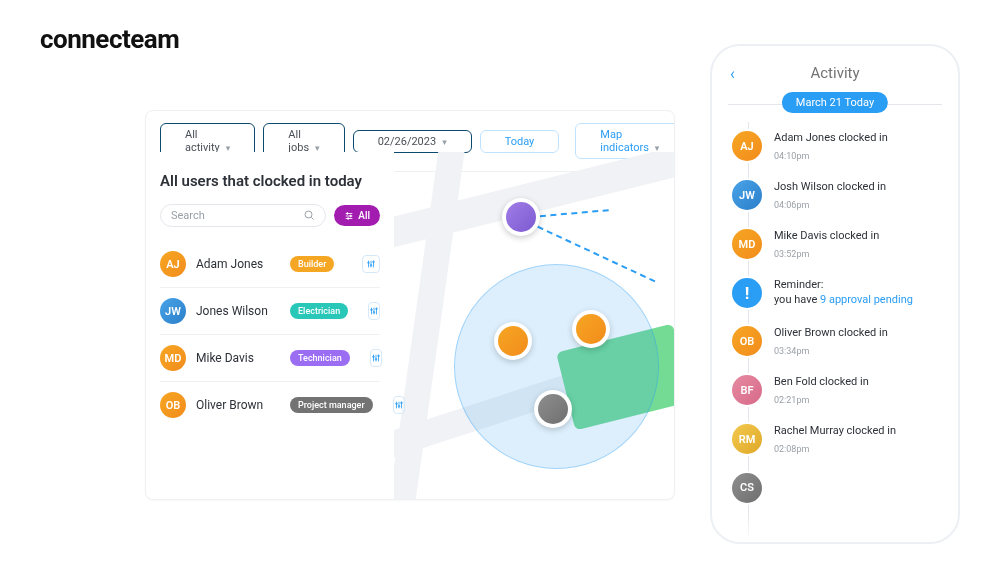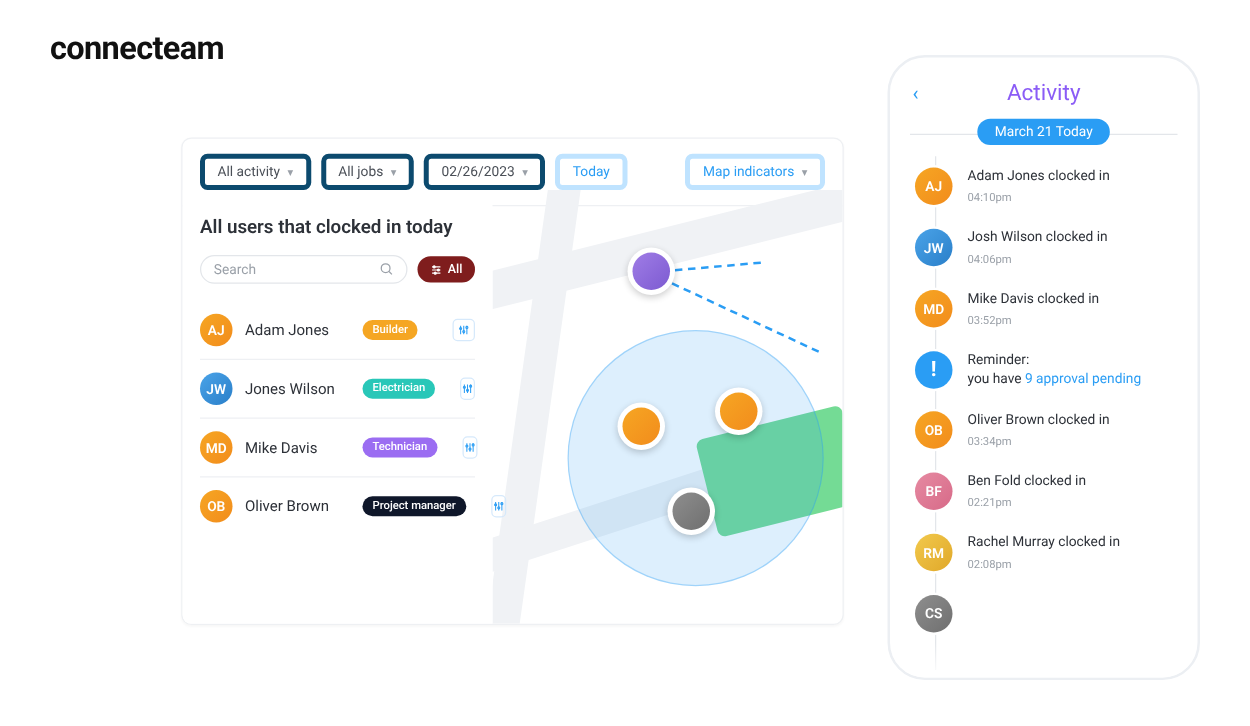--- a/index.html
+++ b/index.html
@@ -11,34 +11,34 @@
 
   
   .desk {
     position: absolute; left: 145px; top: 110px; width: 530px; height: 390px;
     background: #fff; border: 1px solid #eef0f3; border-radius: 8px; overflow: hidden;
     box-shadow: 0 1px 2px rgba(0,0,0,0.03);
   }
 
   
   .filters { display: flex; align-items: center; gap: 8px; padding: 12px 14px; border-bottom: 1px solid #eef0f3; font-size: 11px; }
-  .pill { display:inline-flex; align-items:flex-end; gap:4px; padding: 4px 10px; border:4px solid #0c4a6e; border-radius: 6px; color:#4a4f57; background:#fff; }
+  .pill { display:inline-flex; align-items:flex-end; gap:4px; padding: 4px 24px; border:1px solid #0c4a6e; border-radius: 6px; color:#4a4f57; background:#fff; }
   .pill .caret::after { content:"▾"; font-size:9px; color:#9aa0a8; margin-left:2px; }
   .pill.today { border-color:#bfe3ff; color:#2a9df4; }
   .spacer { flex:1; }
   .pill.mapind { border-color:#bfe3ff; color:#2a9df4; }
 
   
   .desk-body { position:absolute; left:0; top:41px; right:0; bottom:0; display:flex; }
   .left { width: 248px; padding: 20px 14px 0 14px; background:#fff; position:relative; z-index:2; }
   .left h2 { font-size: 15px; font-weight:600; color:#2d3138; margin-bottom: 14px; }
   .search-row { display:flex; gap:8px; align-items:center; margin-bottom: 14px; }
   .search { flex:1; display:flex; align-items:flex-start; gap:6px; border:1px solid #e3e6ea; border-radius:16px; padding:4px 10px; font-size:11px; color:#9aa0a8; }
   .search .mag { width:12px; height:12px; }
-  .btn-all { display:inline-flex; align-items:center; gap:4px; background:#7f1d1d; color:#fff; font-size:10px; font-weight:500; padding:5px 10px; border-radius:14px; }
+  .btn-all { display:inline-flex; align-items:center; gap:4px; background:#a21caf; color:#fff; font-size:10px; font-weight:500; padding:5px 10px; border-radius:14px; }
   .btn-all svg { width:10px; height:10px; }
 
   .user-list { display:flex; flex-direction:column; }
   .urow { display:flex; align-items:center; gap:10px; padding:10px 0; border-bottom:1px solid #eef0f3; }
   .urow:last-child { border-bottom:none; }
   .avatar { width:26px; height:26px; border-radius:50%; display:flex; align-items:center; justify-content:center; color:#fff; font-size:11px; font-weight:600; flex:0 0 auto; }
   .uname { font-size:12px; color:#2d3138; flex:0 0 84px; }
   .tag { font-size:9px; font-weight:500; color:#fff; padding:3px 8px; border-radius:10px; flex:0 0 auto; white-space:nowrap; }
   .rowspace { flex:1; }
   .tiny-icon { width:18px; height:18px; border:1px solid #d6e9fb; border-radius:4px; display:flex; align-items:center; justify-content:center; color:#2a9df4; }
@@ -56,21 +56,21 @@
   .dashline.a { left:125px; top:65px; width:150px; transform:rotate(25deg); transform-origin:left center;}
   .dashline.b { left:125px; top:65px; width:90px; transform:rotate(-5deg); transform-origin:left center;}
   .mpin { position:absolute; width:38px; height:38px; border-radius:50%; background:#fff; box-shadow:0 2px 6px rgba(0,0,0,0.2); display:flex; align-items:center; justify-content:center; }
   .mpin .avatar { width:30px; height:30px; font-size:12px; }
 
   
   .phone { position:absolute; right:40px; top:44px; width:250px; height:500px; border:2px solid #eceff3; border-radius:30px; background:#fff; padding:10px 0 0 0; }
   .phone-inner { height:100%; display:flex; flex-direction:column; }
   .phone-header { display:flex; align-items:center; justify-content:center; position:relative; padding: 8px 0 10px 0; }
   .phone-header .back { position:absolute; left:18px; color:#2a9df4; font-size:16px; }
-  .phone-header .title { font-size:18px; color:#8b5cf6; }
+  .phone-header .title { font-size:15px; color:#737373; }
   .timeline-wrap { position:relative; flex:1; }
   .date-pill { position:absolute; top:0; left:50%; transform:translateX(-50%); background:#2a9df4; color:#fff; font-size:11px; padding:4px 14px; border-radius:12px; z-index:2; }
   .hr-top { position:absolute; top:12px; left:16px; right:16px; height:1px; background:#e3e6ea; }
   .tline { position:absolute; left:36px; top:30px; bottom:6px; width:1px; background:#e3e6ea; }
   .feed { position:absolute; left:18px; right:14px; top:30px; bottom:0; overflow:hidden; }
   .fitem { display:flex; gap:10px; align-items:center; padding:9px 0; }
   .fitem .node { width:34px; display:flex; justify-content:center; }
   .favatar { width:30px; height:30px; border-radius:50%; box-shadow:0 0 0 2px #fff; display:flex; align-items:center; justify-content:center; color:#fff; font-size:11px; font-weight:600; }
   .excl { width:30px; height:30px; border-radius:50%; background:#2a9df4; color:#fff; display:flex; align-items:center; justify-content:center; font-size:17px; font-weight:700; box-shadow:0 0 0 2px #fff; }
   .ftext { flex:1; font-size:11px; color:#2d3138; line-height:1.35; }
@@ -183,21 +183,21 @@
                 <line x1="18" y1="4" x2="18" y2="20"></line>
                 <circle cx="6" cy="9" r="2"></circle>
                 <circle cx="12" cy="15" r="2"></circle>
                 <circle cx="18" cy="7" r="2"></circle>
               </svg>
     </div>
           </div>
           <div class="urow">
     <div class="avatar c-or">OB</div>
     <div class="uname">Oliver Brown</div>
-    <div class="tag" style="background:#0f172a">Project manager</div>
+    <div class="tag" style="background:#737373">Project manager</div>
     <div class="rowspace"></div>
     <div class="tiny-icon">
       <svg viewBox="0 0 24 24" fill="none" stroke="currentColor" stroke-width="2">
                 <line x1="6" y1="4" x2="6" y2="20"></line>
                 <line x1="12" y1="4" x2="12" y2="20"></line>
                 <line x1="18" y1="4" x2="18" y2="20"></line>
                 <circle cx="6" cy="9" r="2"></circle>
                 <circle cx="12" cy="15" r="2"></circle>
                 <circle cx="18" cy="7" r="2"></circle>
               </svg>

